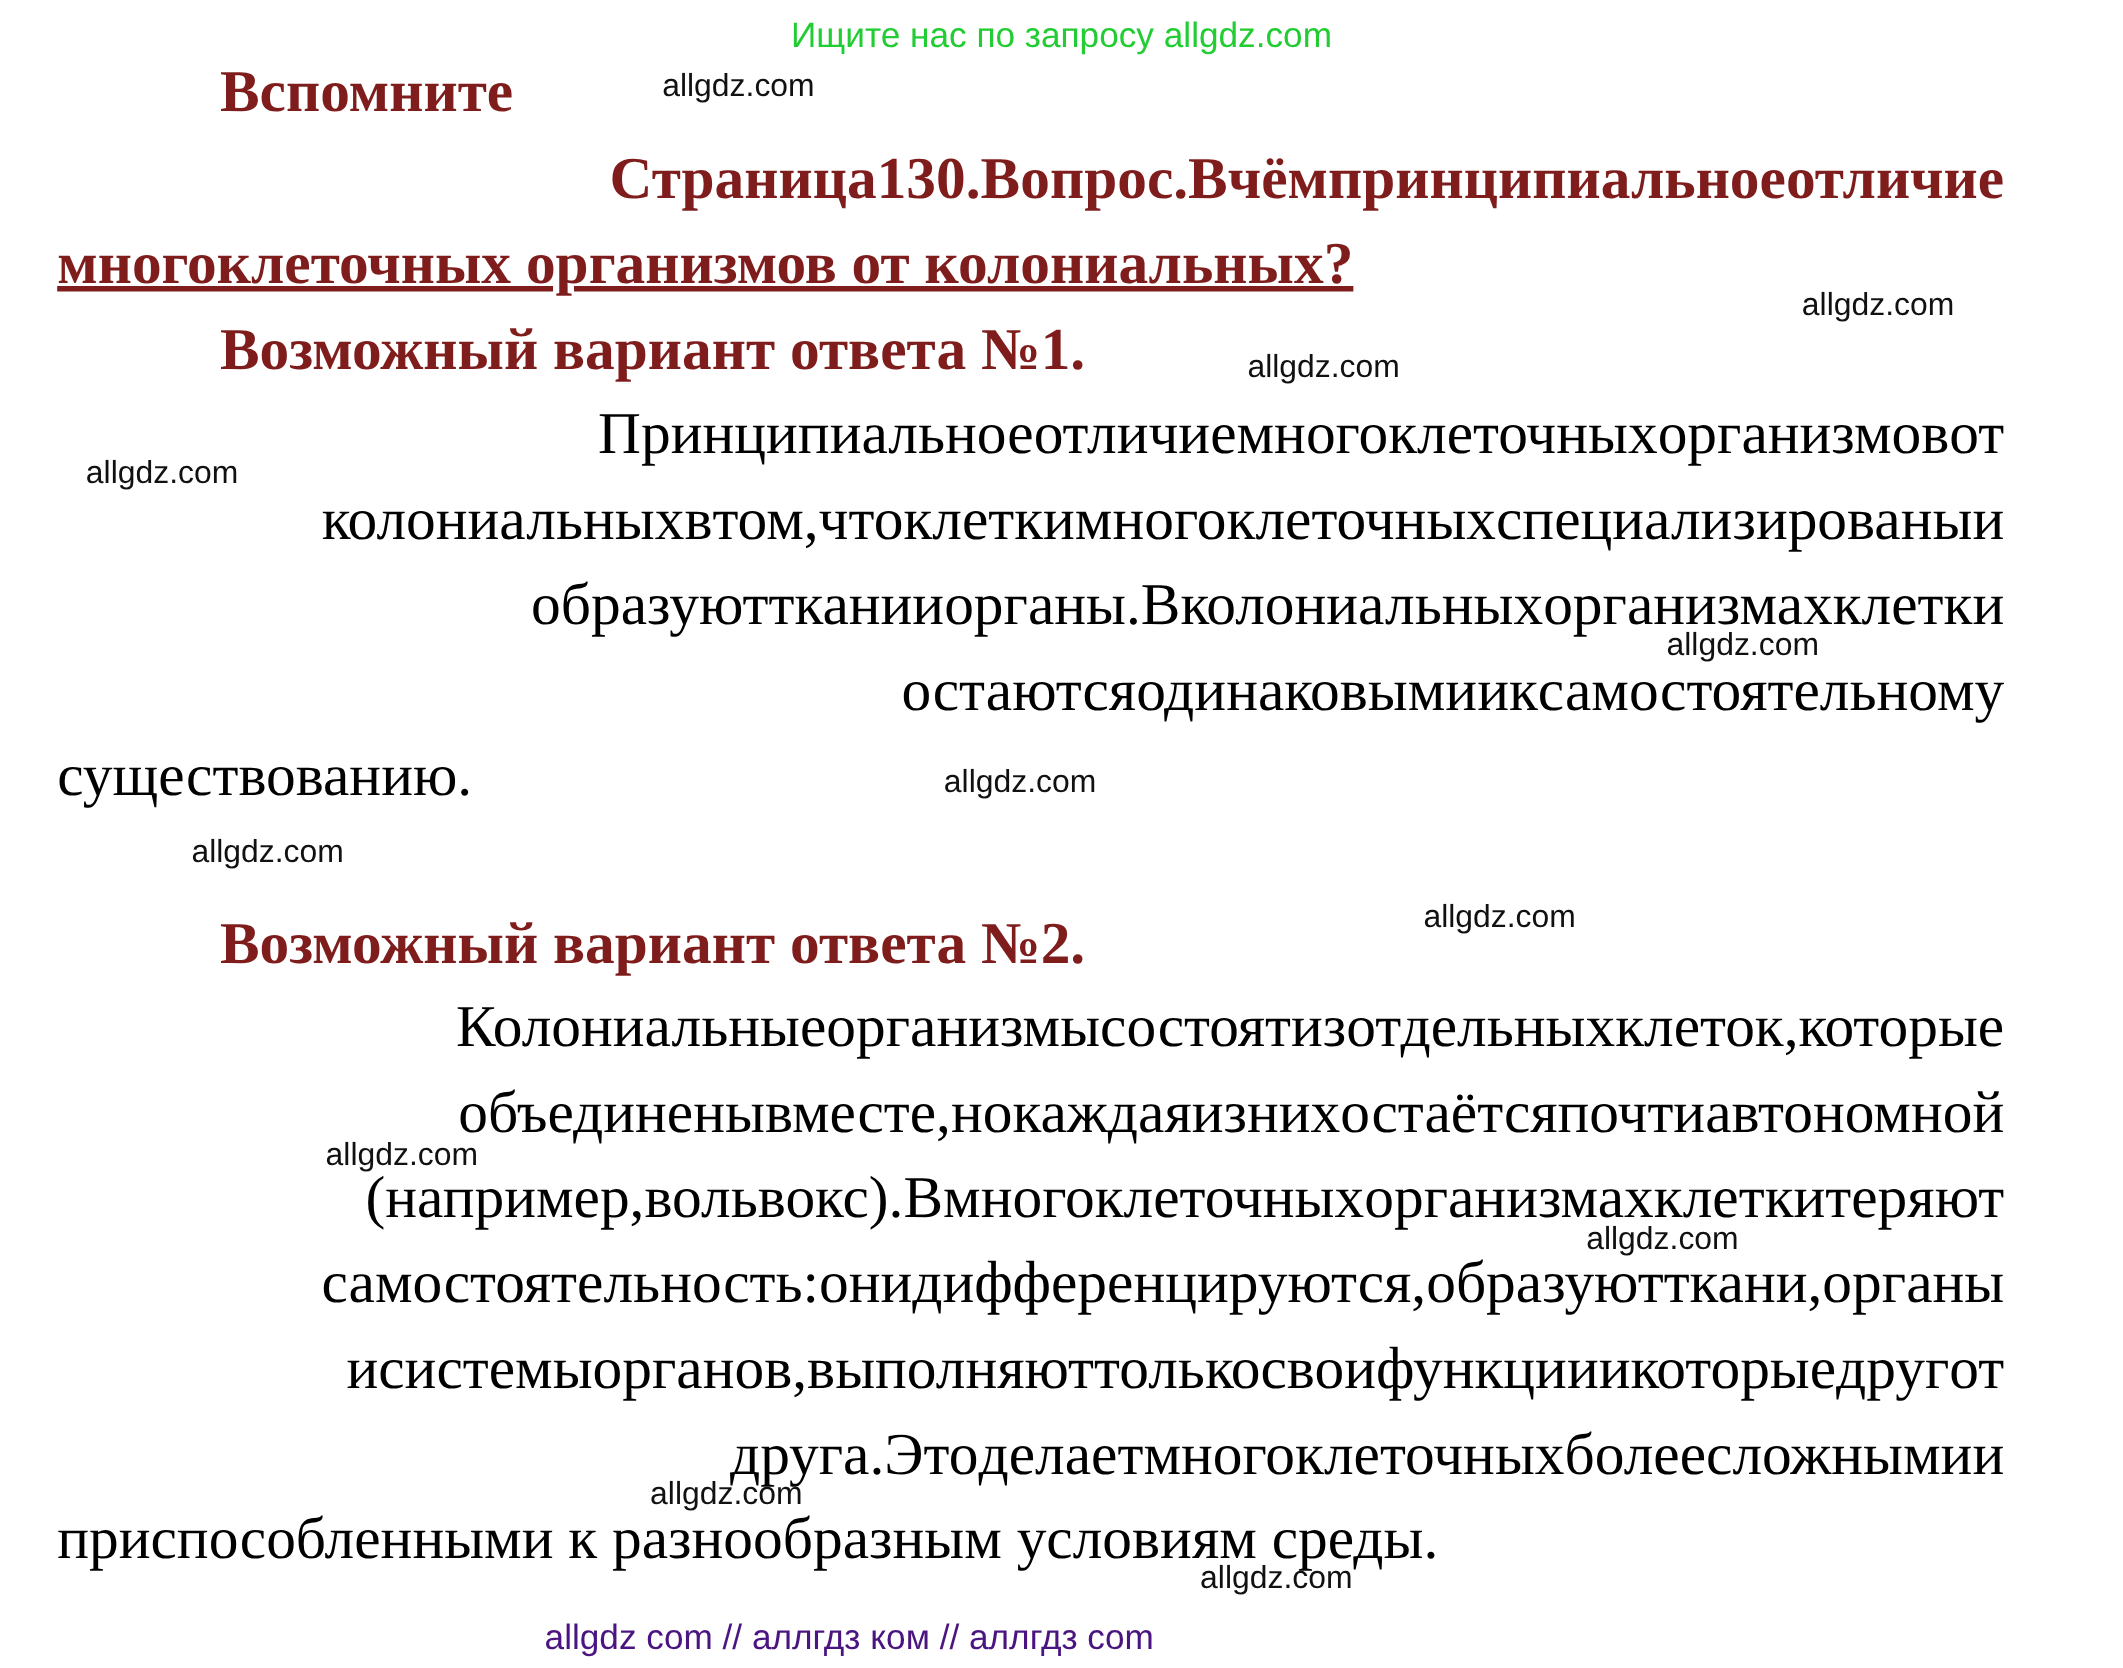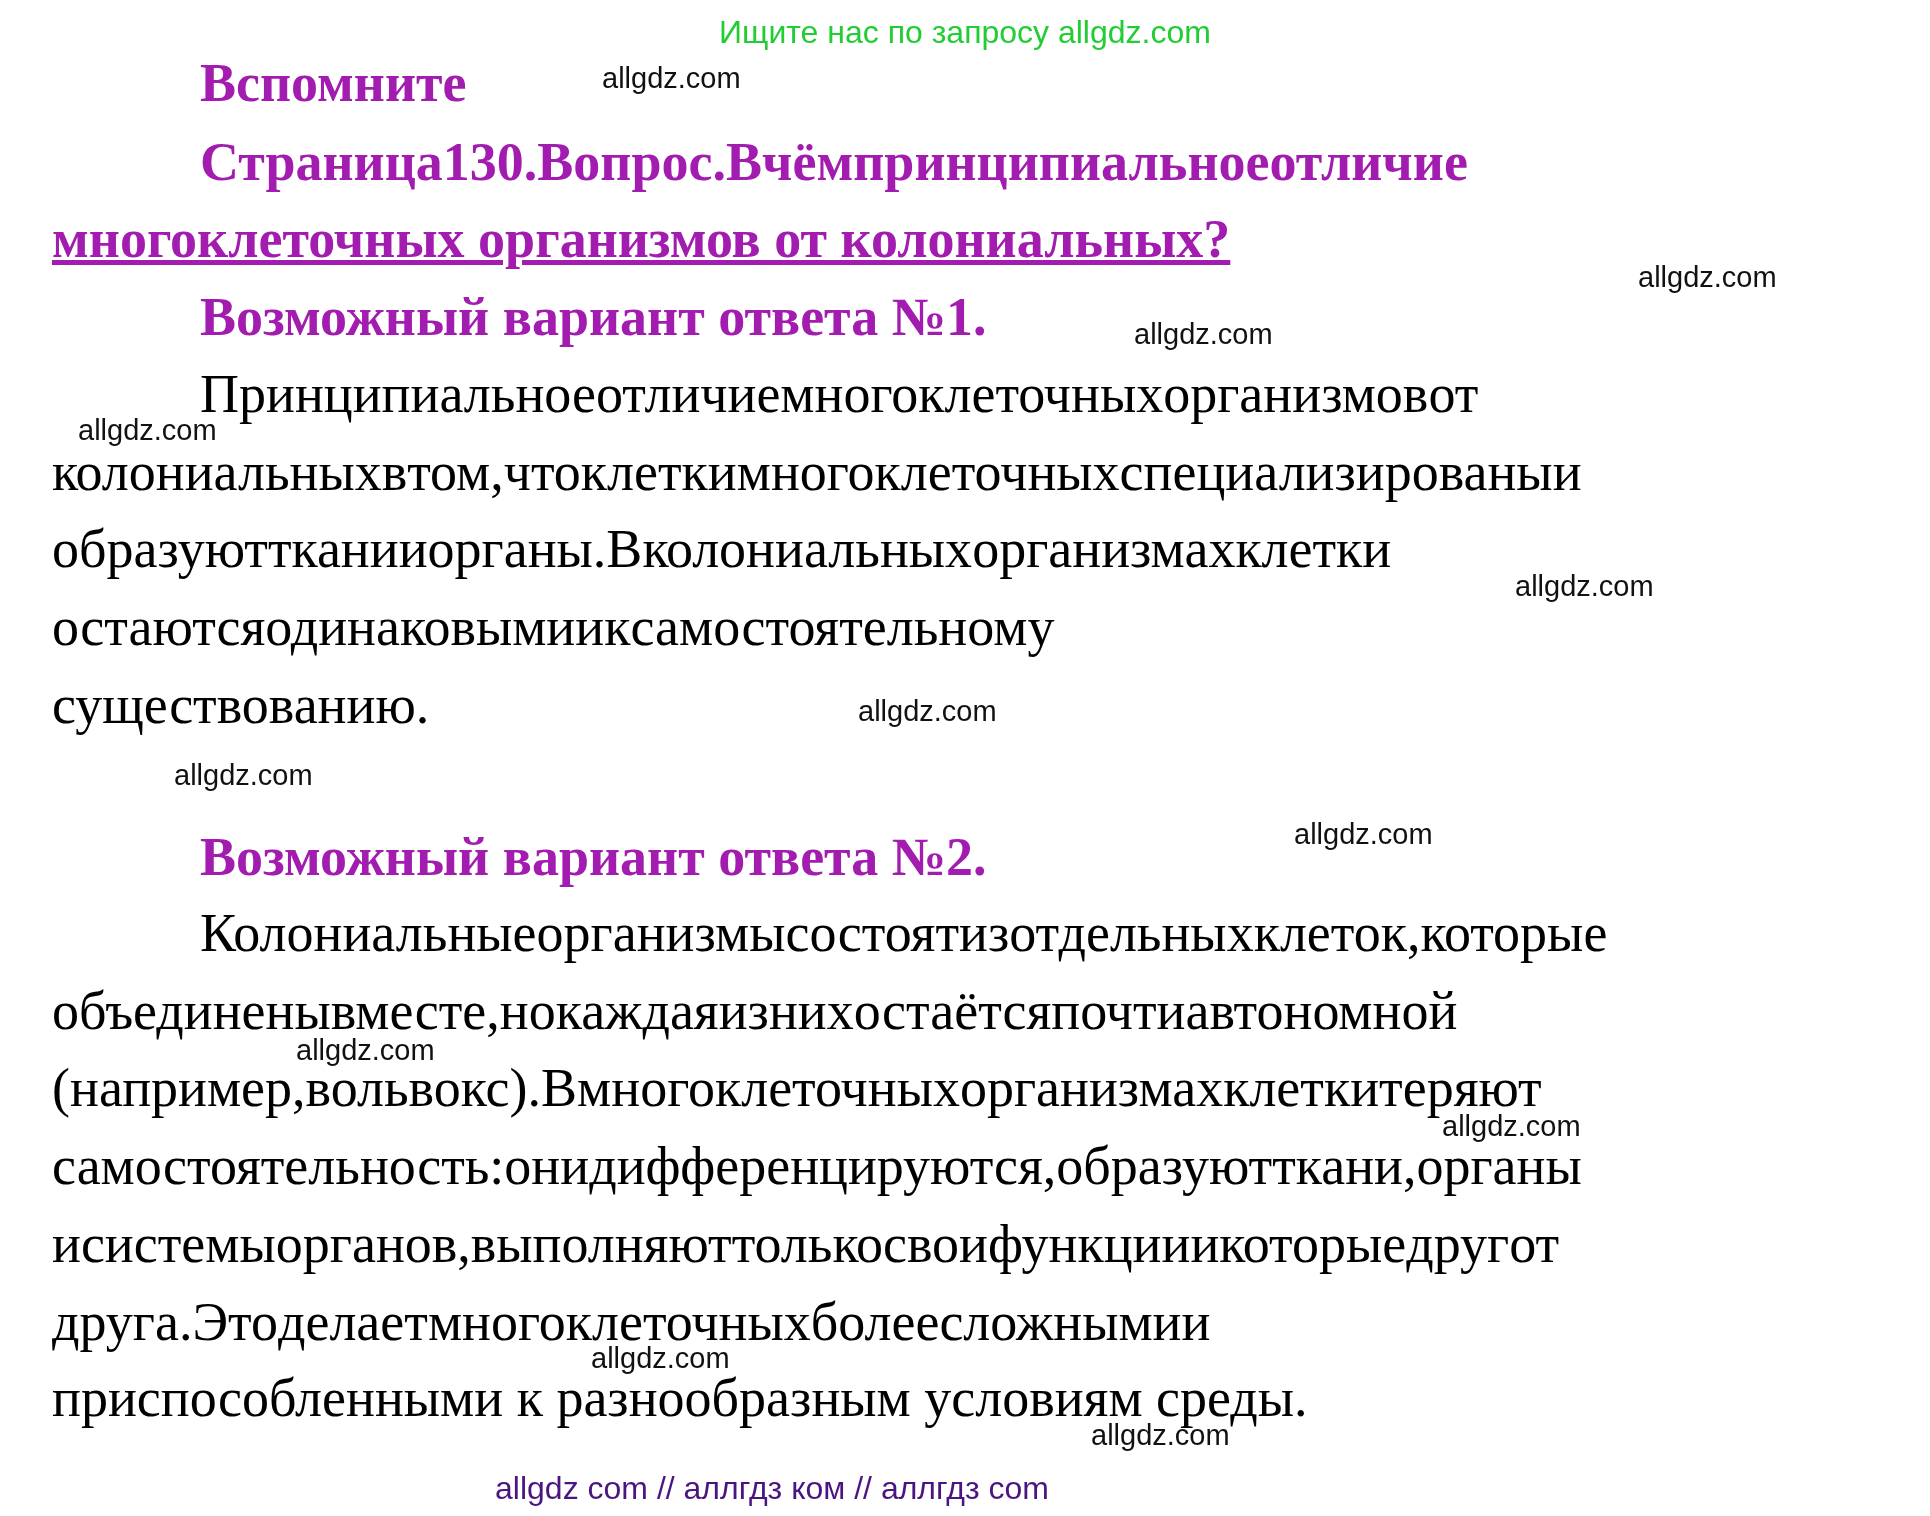--- a/index.html
+++ b/index.html
@@ -1,23 +1,23 @@
 <!DOCTYPE html>
 <html><head>
 <meta charset="utf-8">
 <style>
   html, body { margin:0; padding:0; background:#ffffff; }
   body { width:1930px; height:1516px; position:relative; overflow:hidden; }
   .abs { position:absolute; white-space:nowrap; }
   .hdr { font-family:"Liberation Sans", sans-serif; font-size:32px; color:#22cc33; left:0; width:1930px; text-align:center; top:14px; }
   .ftr { font-family:"Liberation Sans", sans-serif; font-size:32px; color:#4a1580; left:0; width:1544px; text-align:center; top:1470px; }
   .wm { font-family:"Liberation Sans", sans-serif; font-size:29px; color:#111; }
-  .h { font-family:"Liberation Serif", serif; font-weight:bold; font-size:54px; color:#a21caf; }
+  .h { font-family:"Liberation Serif", serif; font-weight:bold; font-size:54px; color:#7f1d1d; }
   .p { font-family:"Liberation Serif", serif; font-size:54px; color:#000; }
-  .line { position:absolute; left:52px; width:1770px; height:70px; line-height:70px; display:flex; justify-content:flex-start; }
+  .line { position:absolute; left:52px; width:1770px; height:70px; line-height:70px; display:flex; justify-content:flex-end; }
   .line.ind { left:200px; width:1622px; }
   .line.last { justify-content:flex-start; }
   .line span { white-space:pre; }
 </style>
 </head>
 <body>
 
 <div class="abs hdr">Ищите нас по запросу allgdz.com</div>
 
 <div id="doc">

